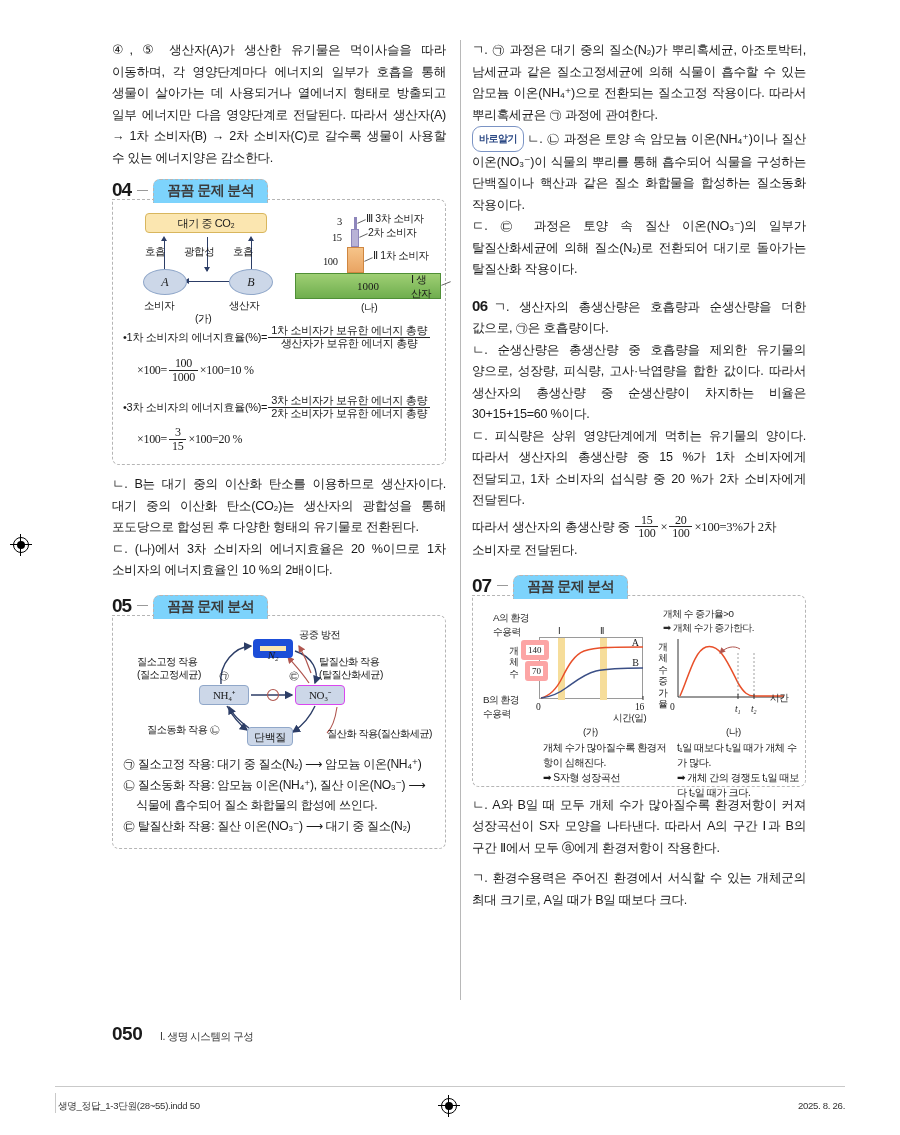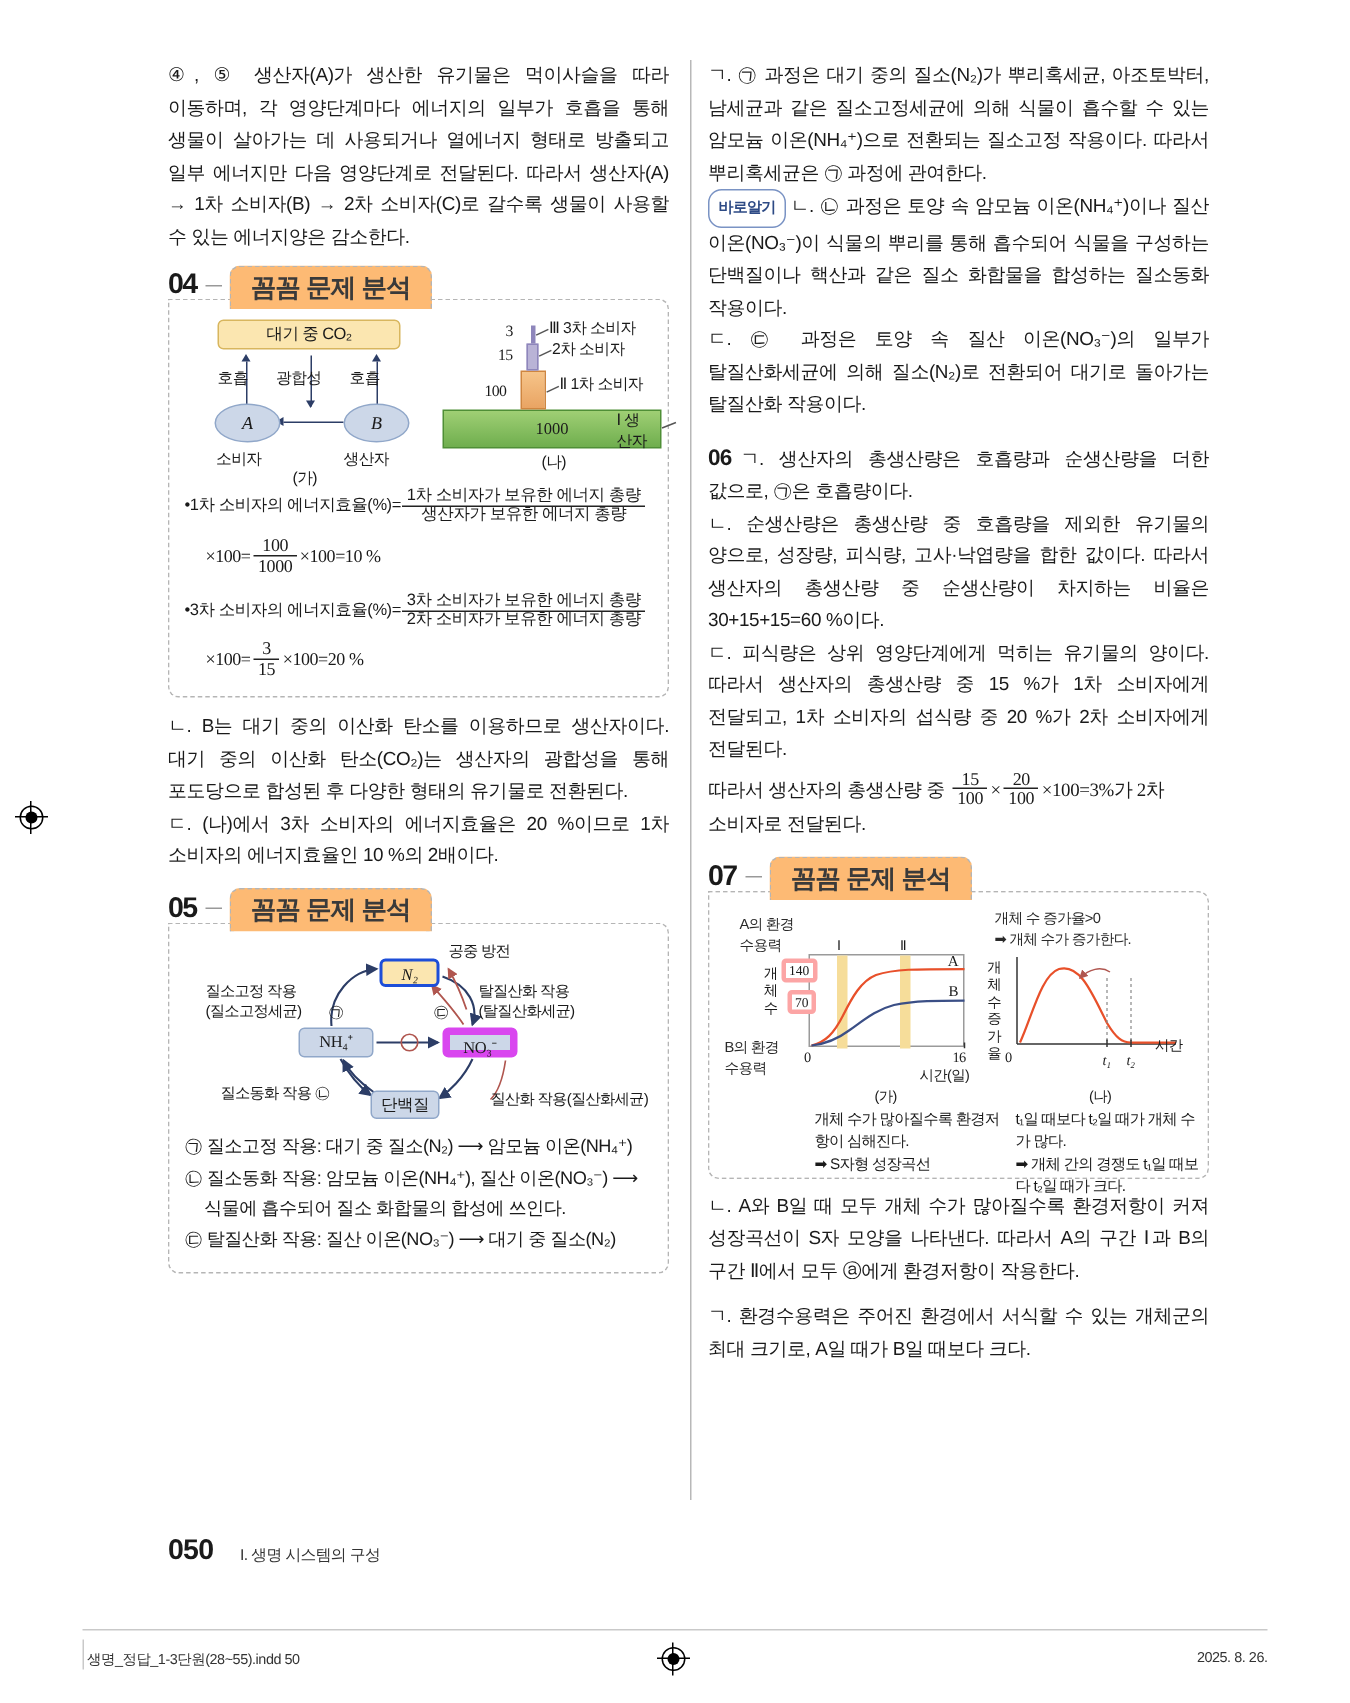--- a/index.html
+++ b/index.html
@@ -55,22 +55,22 @@
   .frac .den{ display:block; padding:0 3px; }
 
   
   .analysis-wrap{ position:relative; margin-top:11px; margin-bottom:8px; }
   .analysis-head{ display:flex; align-items:center; height:20px; }
   .a-num{ font-size:19px; font-weight:bold; letter-spacing:-1px; }
   .a-dash{ width:11px; height:1px; background:#999; margin:0 5px 0 6px; }
   .a-tabcap{
     border:1px dashed #b5b5b5; border-bottom:none;
     border-radius:7px 7px 0 0; padding:2px 13px 3px 13px;
-    font-size:17px; font-weight:bold; color:#3a3a3a; letter-spacing:-0.6px;
-    background:#fdba74; position:relative; top:1px;
+    font-size:14px; font-weight:bold; color:#3a3a3a; letter-spacing:-0.6px;
+    background:#7dd3fc; position:relative; top:1px;
   }
   .analysis-box{
     border:1px dashed #b5b5b5; border-radius:0 7px 7px 7px;
     padding:11px 10px 11px 10px; margin-top:-1px;
   }
 
   
   .fig04{ position:relative; height:104px; }
   .co2box{
     position:absolute; left:22px; top:2px; width:122px; height:20px;
@@ -108,39 +108,39 @@
     background:#8e86bb; }
   .leader{ position:absolute; background:#555; height:1px; }
 
   
   .fig05{ position:relative; height:126px; }
   .nbox{
     position:absolute; border-radius:4px; font-size:11px; text-align:center;
     letter-spacing:-0.3px; font-family:"Liberation Serif", serif;
   }
   .nbox.n2{ left:130px; top:12px; width:40px; height:19px; line-height:18px;
-    background:#fbe6b0; border:2px solid #1d4ed8; font-style:italic; }
+    background:#fbe6b0; border:7px solid #1d4ed8; font-style:italic; }
   .nbox.nh4{ left:76px; top:58px; width:50px; height:20px; line-height:19px;
     background:#ccd7e8; border:1px solid #90a7c9; }
   .nbox.no3{ left:172px; top:58px; width:50px; height:20px; line-height:19px;
-    background:#ccd7e8; border:5px solid #d946ef; }
+    background:#ccd7e8; border:1px solid #d946ef; }
   .nbox.prot{ left:124px; top:100px; width:46px; height:19px; line-height:18px;
     background:#ccd7e8; border:1px solid #90a7c9; font-family:"Liberation Sans",sans-serif;}
   .ctext{ position:absolute; font-size:10.2px; letter-spacing:-0.5px; line-height:13.5px; }
 
   .listline{ font-size:12.1px; line-height:19.5px; letter-spacing:-0.35px;
     margin-top:2px; }
 
   
   .fig07{ position:relative; height:168px; }
   .gbox{ position:absolute; border:1px solid #9a9a9a; background:#fff; }
   .axlabel{ position:absolute; font-size:9.6px; letter-spacing:-0.4px; }
   .vlab{ position:absolute; font-size:9.6px; width:10px; line-height:11.5px;
          text-align:center; }
-  .valbox{ position:absolute; border:3px solid #fca5a5; border-radius:3px;
+  .valbox{ position:absolute; border:5px solid #fca5a5; border-radius:3px;
     font-size:9px; padding:0 2px; background:#fff;
     font-family:"Liberation Serif", serif;}
   .band{ position:absolute; background:#f6dd9a; }
   .notetxt{ position:absolute; font-size:9.8px; letter-spacing:-0.5px;
     line-height:14px; color:#2a2a2a; }
   .captxt{ position:absolute; font-size:10.2px; letter-spacing:-0.5px;
     line-height:15px; }
 
   
   .pagenum{ position:absolute; left:112px; top:1023px;

